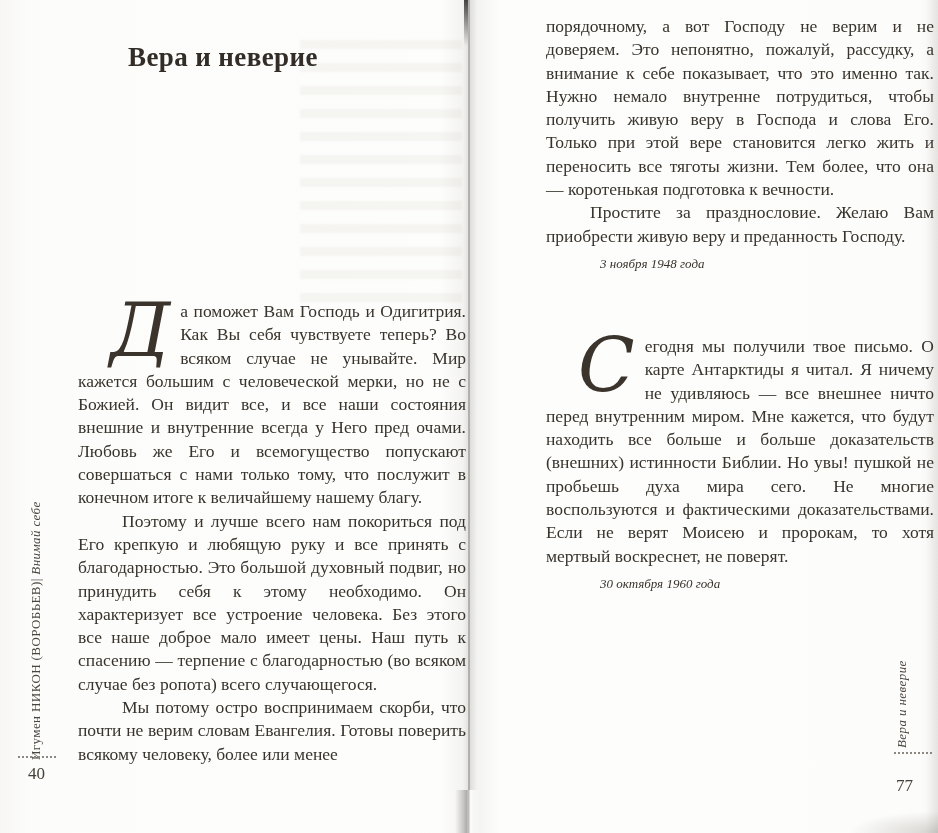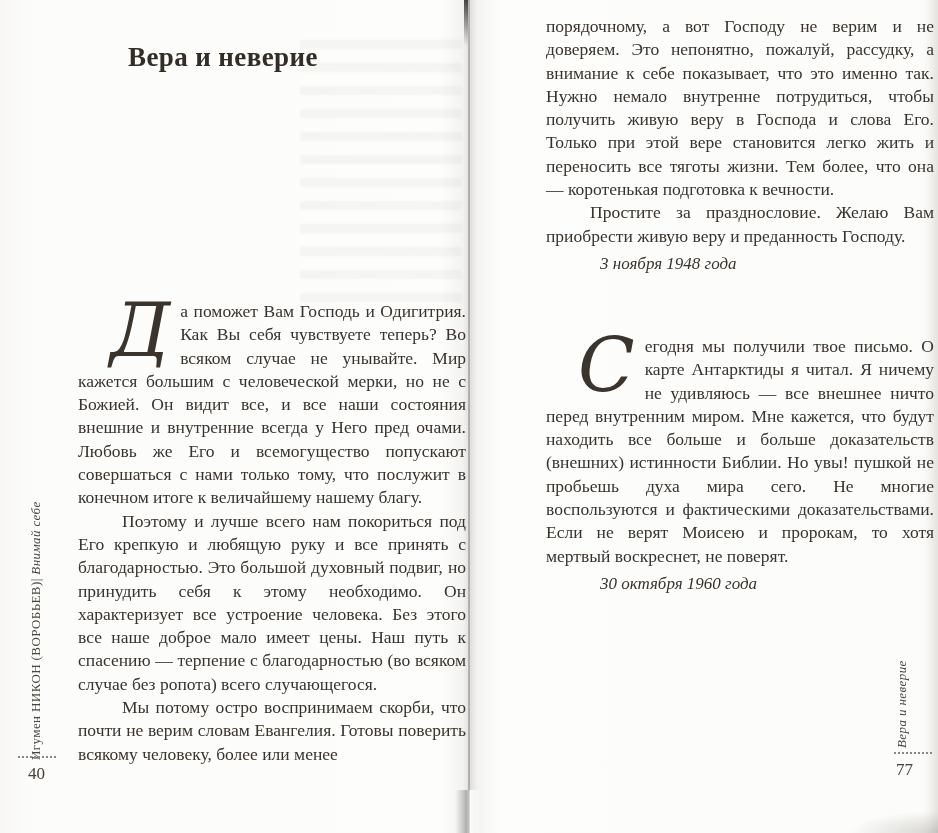--- a/index.html
+++ b/index.html
@@ -25,34 +25,34 @@
   .bleed.b1{left:300px;top:40px;width:162px;height:270px;}
   
   .heading{position:absolute;left:128px;top:24px;font-size:27px;letter-spacing:.4px;color:#322d27;}
   .textcol{position:absolute;width:388px;text-align:justify;font-size:17.5px;line-height:23.3px;}
   .textcol p{margin:0;}
   .col-left{left:78px;top:300px;}
   .col-right{left:546px;top:15px;}
   p.indent{text-indent:44px;}
   .dropcap{float:left;font-family:"DejaVu Serif", serif;font-style:italic;
            font-size:74px;line-height:56px;margin:2px 10px 0 32px;color:#3a342c;}
-  p.date{font-style:italic;font-size:17px;text-align:left;margin:5px 0 0 54px;line-height:22px;}
+  p.date{font-style:italic;font-size:13px;text-align:left;margin:5px 0 0 54px;line-height:22px;}
   p.letter2{margin-top:60px;}
   
   .margin-vert{position:absolute;writing-mode:vertical-rl;transform:rotate(180deg);
                font-size:13px;color:#4a453f;letter-spacing:.4px;white-space:nowrap;}
   .margin-left-cap{left:28px;top:488px;height:272px;}
   .margin-right-cap{left:894px;top:608px;height:140px;font-style:italic;}
   .margin-series{font-style:italic;}
   .dots{position:absolute;width:38px;height:0;border-top:2px dotted #8b8781;}
   .dots-left{left:18px;top:756px;}
   .dots-right{left:894px;top:752px;}
   .pagenum{position:absolute;font-size:17px;color:#45403a;}
   .pn-left{left:28px;top:764px;}
-  .pn-right{left:896px;top:760px;}
+  .pn-right{left:896px;top:776px;}
 </style>
 </head>
 <body>
 
 <div class="scan">
 
   <div class="page page-left">
     <div class="bleed b1"></div>
     <h1 class="heading">Вера и неверие</h1>
 

